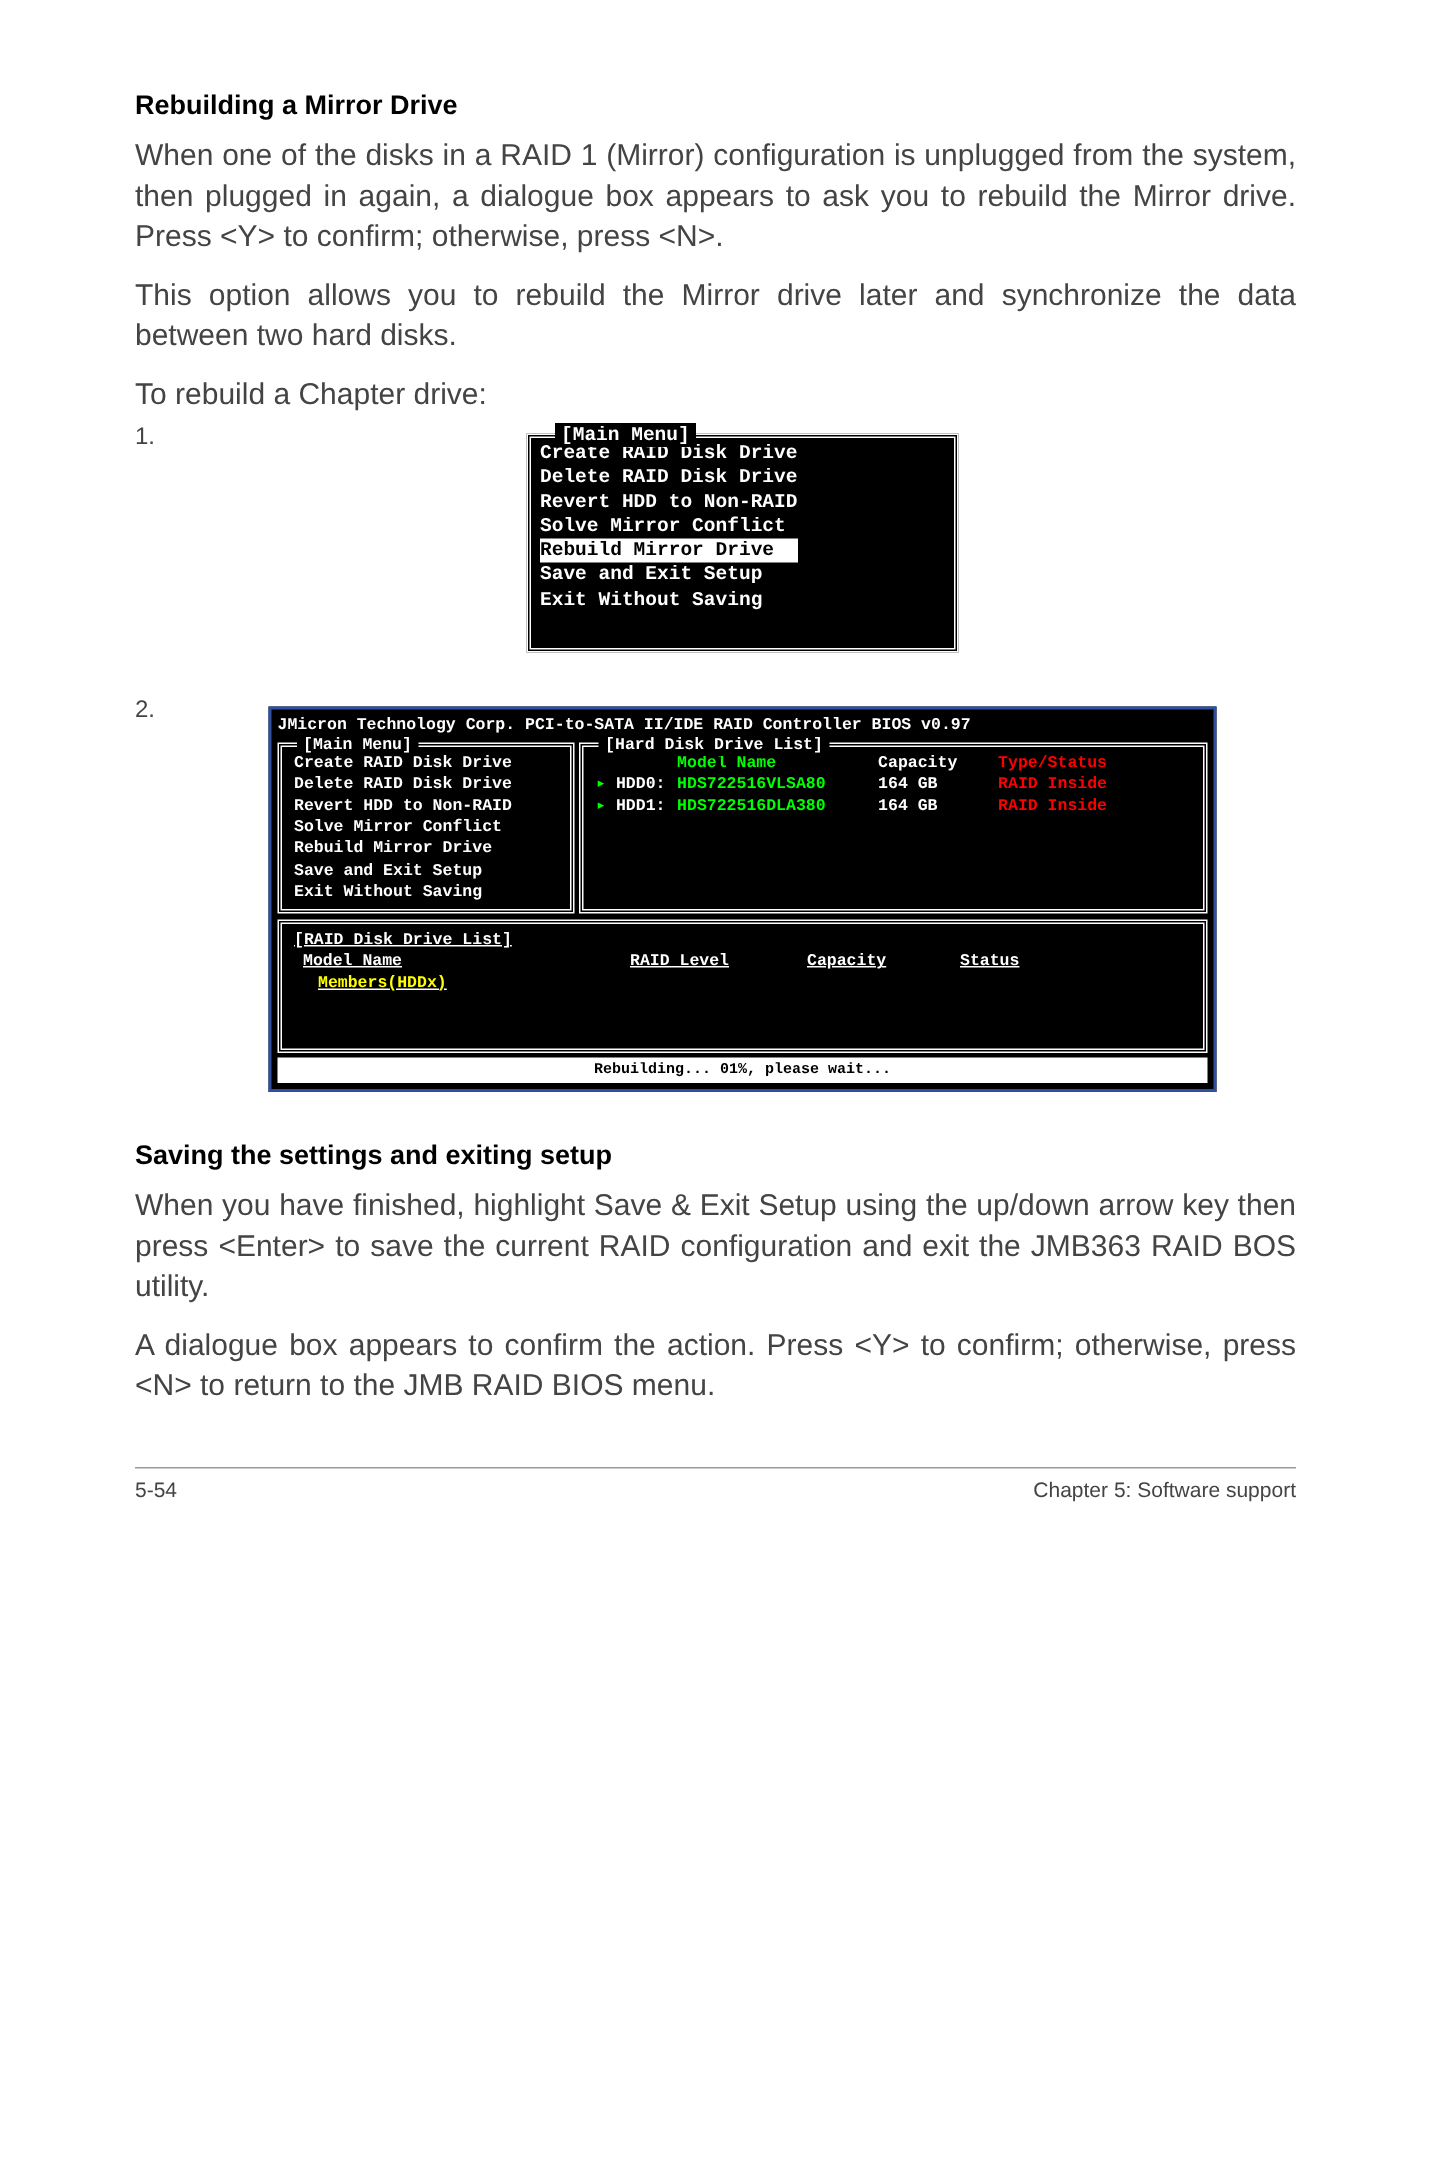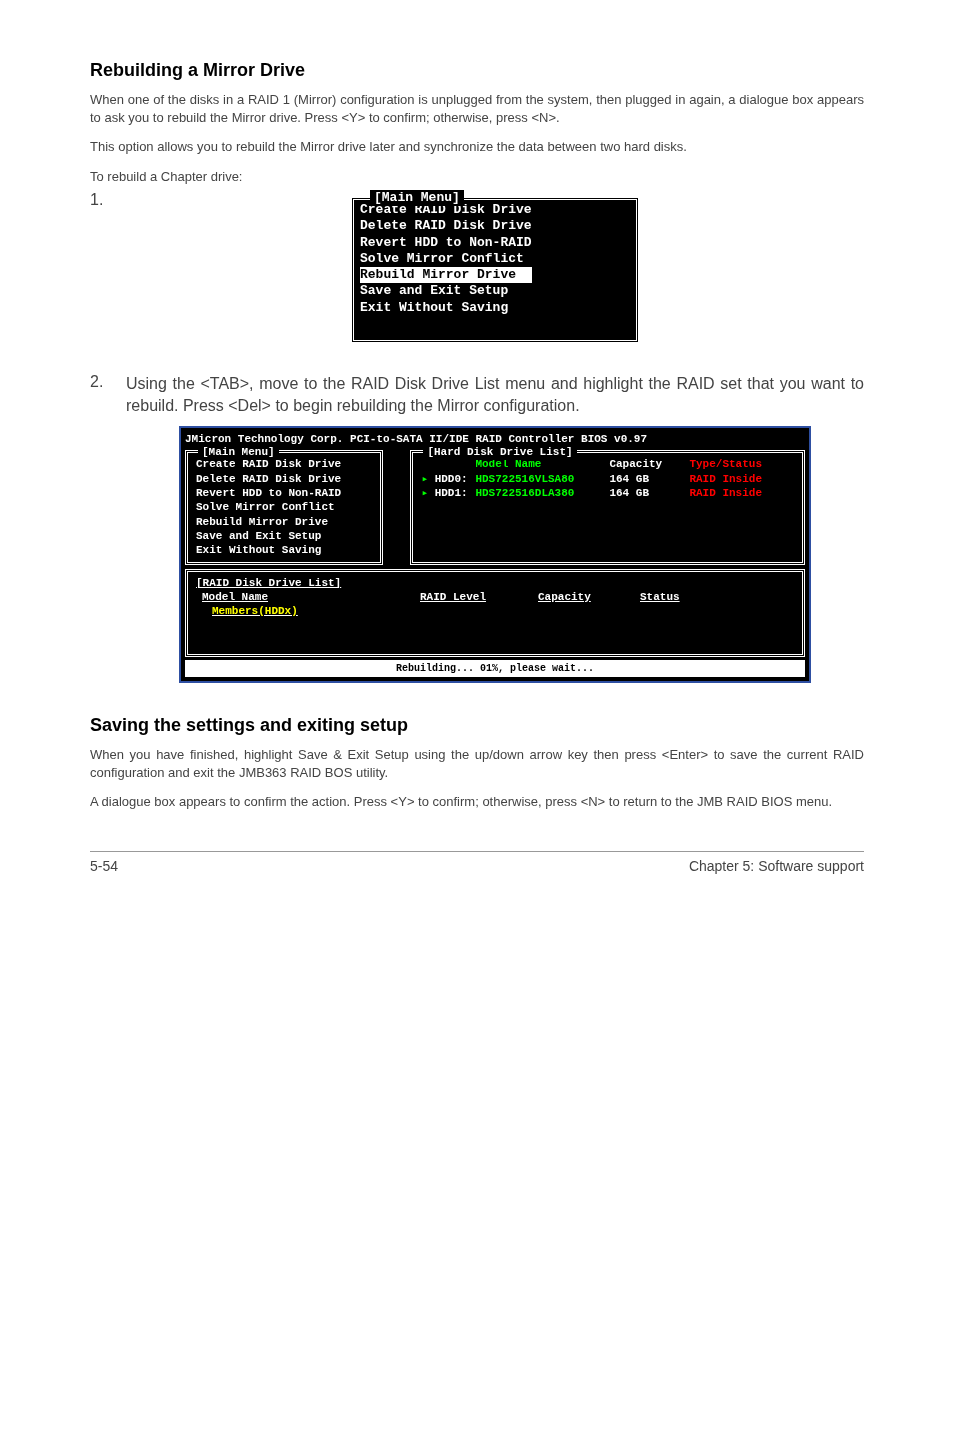--- a/index.html
+++ b/index.html
@@ -15,21 +15,21 @@
       margin: 0 auto;
       padding: 60px 90px 30px 90px;
     }
     h3 {
       font-size: 18px;
       font-weight: bold;
       color: #000;
       margin-bottom: 10px;
     }
     p.body-text {
-      font-size: 13px;
+      font-size: 20px;
       color: #444;
       text-align: justify;
       margin-bottom: 12px;
       line-height: 1.35;
     }
     ol {
       list-style: none;
       margin-bottom: 16px;
     }
     ol li {
@@ -114,21 +114,20 @@
       top: -8px;
       left: 10px;
       background: #000;
       padding: 0 4px;
     }
     .panel-left {
       width: 32%;
     }
     .panel-right {
       flex: 1;
-      margin-left: 24px;
     }
     .panel-left .mi {
       color: #fff;
     }
     .hdd-row {
       display: flex;
       gap: 6px;
     }
     .hdd-header .c1 { color: #ff0; min-width: 48px; }
     .hdd-header .c2 { color: #ff0; min-width: 128px; }
@@ -206,21 +205,20 @@
         <div><span class="menu-item highlight">Rebuild Mirror Drive</span></div>
         <div class="menu-item">Save and Exit Setup</div>
         <div class="menu-item">Exit Without Saving</div>
       </div>
     </div>
   </li>
 
   <li>
     <span class="num">2.</span>
     <div class="li-content">
-      <p>Using the &lt;TAB&gt;, move to the RAID Disk Drive List menu and highlight the RAID set that you want to rebuild. Press &lt;Del&gt; to begin rebuilding the Mirror configuration.</p>
 
       <div class="bios-large-wrap">
         <div class="bios-large">
           <div class="bios-title">JMicron Technology Corp. PCI-to-SATA II/IDE RAID Controller BIOS v0.97</div>
 
           <div class="top-panels">
             <div class="panel panel-left">
               <span class="panel-label">[Main Menu]</span>
               <div class="mi">Create RAID Disk Drive</div>
               <div class="mi">Delete RAID Disk Drive</div>

